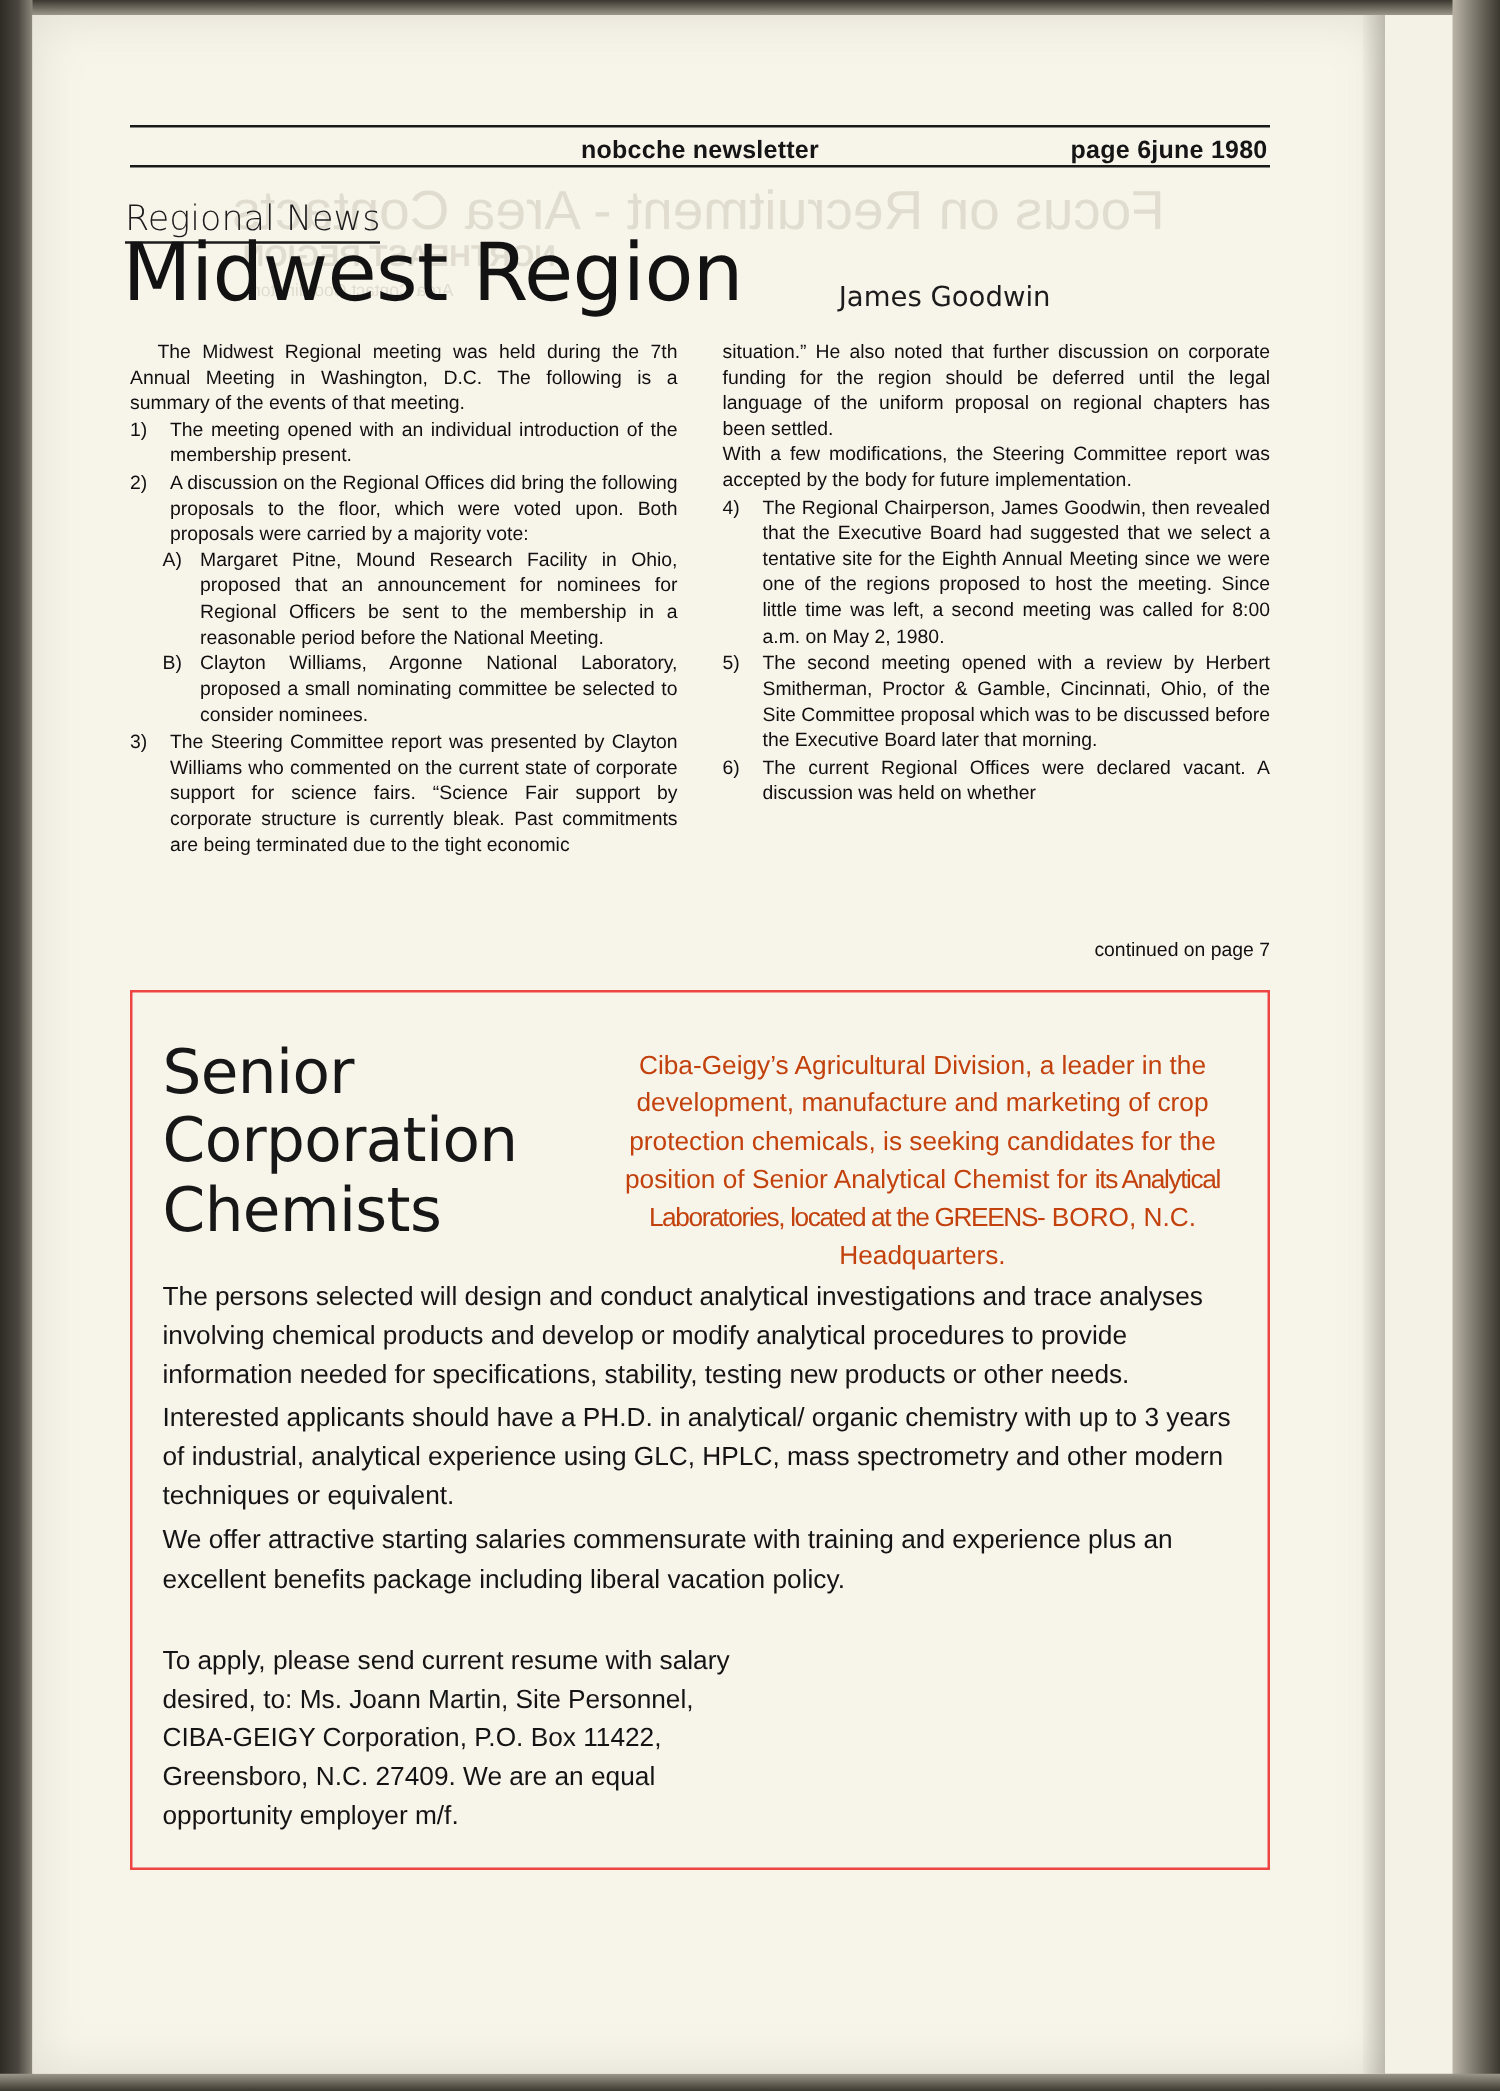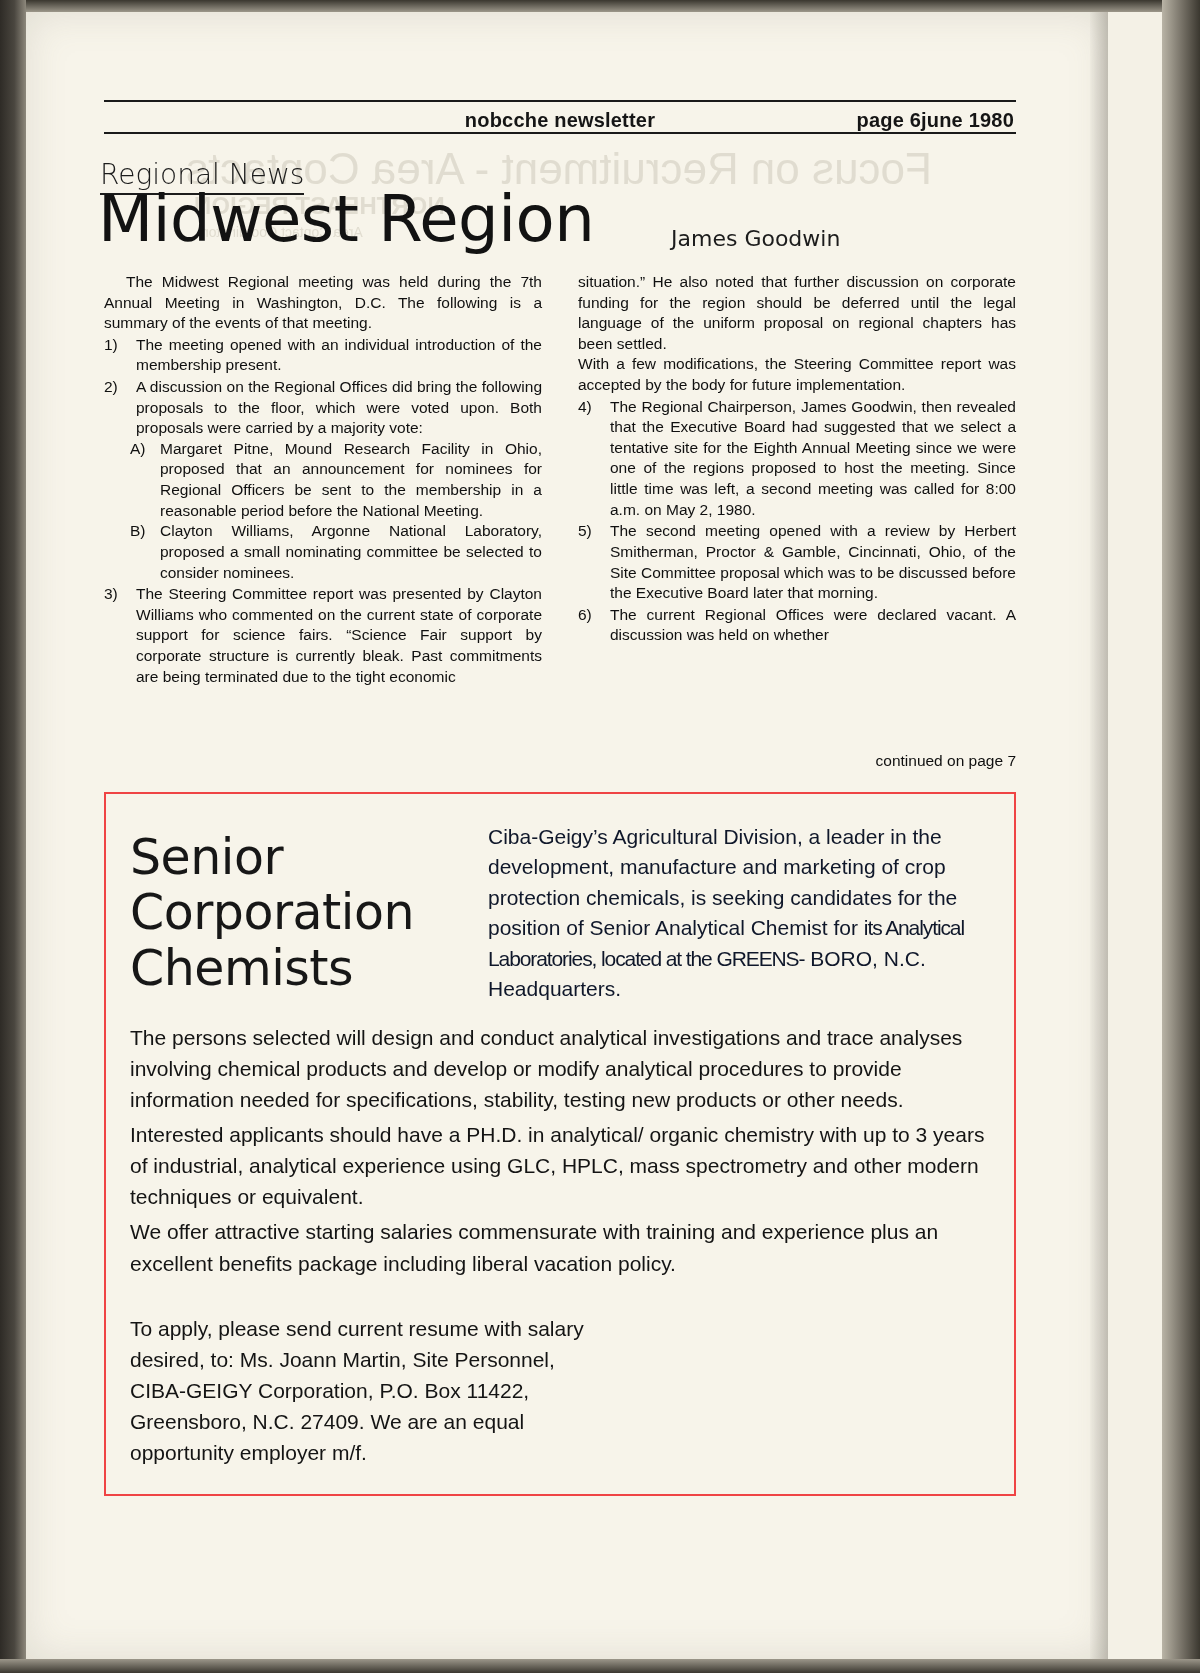--- a/index.html
+++ b/index.html
@@ -196,26 +196,26 @@
     width: 350px;
     font-family: "DejaVu Sans", sans-serif;
     font-weight: 400;
     font-size: 49px;
     line-height: 1.13;
     color: #171717;
     letter-spacing: -0.5px;
   }
   .ad-lead {
     position: absolute;
-    left: 382px; top: 28px;
+    left: 382px; top: 44px;
     width: 500px;
     font-size: 21px;
     line-height: 1.45;
-    color: #0f172a;
-    text-align: left;
+    color: #c2410c;
+    text-align: center;
   }
   .ad-lead .squeeze {
     letter-spacing: -1.1px;
   }
   .ad-body {
     position: absolute;
     left: 24px; top: 228px;
     width: 868px;
     font-size: 21px;
     line-height: 1.48;

